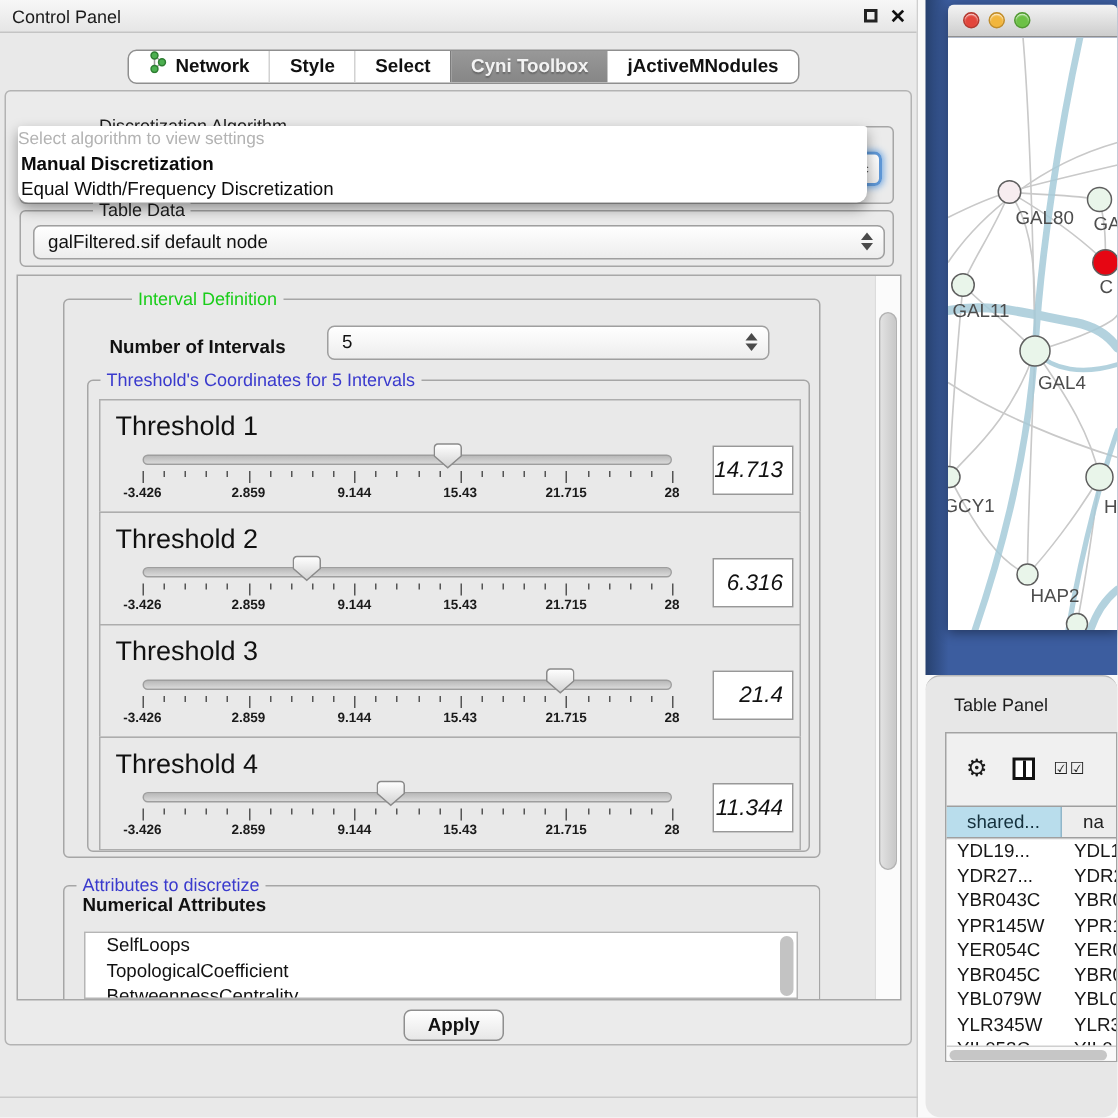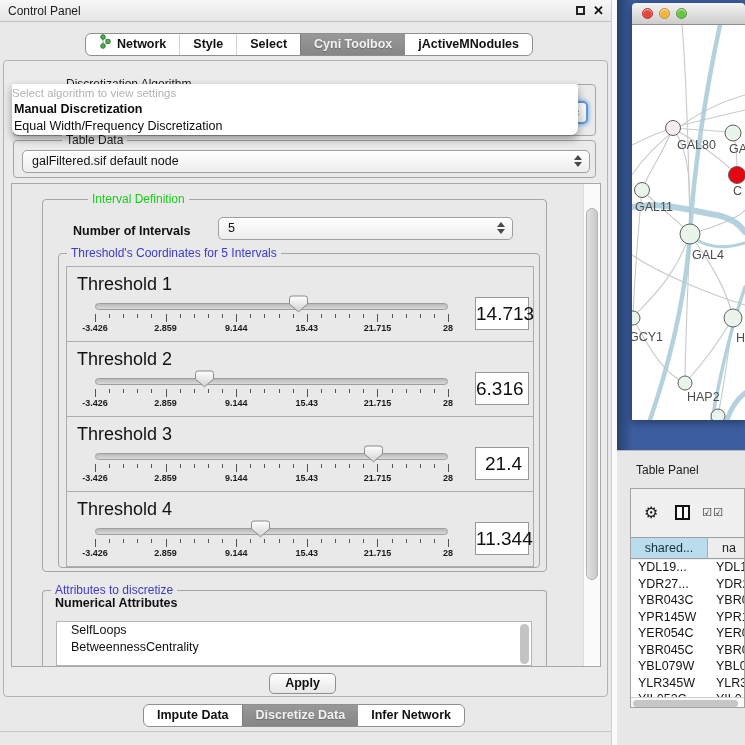--- a/index.html
+++ b/index.html
@@ -51,21 +51,21 @@
 
   
   .thr-row{position:relative;width:468px;height:76px;border:1px solid #adadad;background:#e9e9e9;margin-top:-1px;}
   .thr-title{position:absolute;left:10px;top:7px;font-size:18px;font-weight:normal;color:#111;}
   .thr-track{position:absolute;left:28px;top:36px;width:353px;height:7px;border-radius:4px;
     background:linear-gradient(#b9b9b9,#d9d9d9);border:1px solid #9e9e9e;}
   .thr-thumb{position:absolute;top:28px;width:19px;height:18px;}
   .tick{position:absolute;width:1px;background:#555;}
   .axis-lab{position:absolute;top:56px;transform:translateX(-50%);font-size:9px;font-weight:bold;color:#1a1a1a;white-space:nowrap;}
   .thr-value{position:absolute;left:408px;top:30px;width:54px;height:33px;background:#fff;
-    border:1px solid #989898;font-size:19px;color:#111;text-align:right;line-height:31px;padding-right:6px;}
+    border:1px solid #989898;font-size:15px;color:#111;text-align:right;line-height:31px;padding-right:6px;font-style:italic;}
 
   
   .attr-list{position:absolute;left:13px;top:30px;width:476px;height:45px;background:#fff;border:1px solid #b5b5b5;overflow:hidden;}
   .attr-item{padding-left:14px;font-size:12.5px;line-height:17px;color:#111;white-space:nowrap;}
   .list-scroll{position:absolute;right:2px;top:2px;width:9px;height:40px;border-radius:5px;background:#c3c3c3;}
 
   .apply-btn{position:absolute;left:265px;top:612px;width:67px;height:21px;
     background:linear-gradient(#ffffff,#e7e7e7);border:1px solid #8f8f8f;border-radius:5px;
     font-size:12.5px;font-weight:bold;color:#111;text-align:center;line-height:19px;}
   .cp-line{position:absolute;left:0;width:612px;height:1px;background:#c9c9c9;}
@@ -77,21 +77,21 @@
     box-shadow:0 2px 8px rgba(0,0,0,.4);}
   .net-titlebar{height:22px;background:linear-gradient(#f4f4f4,#cdcdcd);border-bottom:1px solid #8f8f8f;position:relative;}
   .tl{position:absolute;top:5px;width:11px;height:11px;border-radius:50%;box-shadow:inset 0 1px 1px rgba(255,255,255,.75);}
   .tl1{left:10px;background:#e2463c;border:1px solid #b23a31;}
   .tl2{left:27px;background:#f2b63d;border:1px solid #c08d2c;}
   .tl3{left:44px;background:#6dc146;border:1px solid #529934;}
   .net-canvas{position:relative;width:113px;height:395px;background:#fff;}
   .net-canvas svg{position:absolute;left:0;top:0;}
 
   
-  .right-bottom{position:absolute;left:617px;top:450px;width:128px;height:295px;background:#e7e7e7;border-top:1px solid #b9b9b9;}
+  .right-bottom{position:absolute;left:617px;top:450px;width:128px;height:295px;background:#e7e7e7;border-top:1px solid #b9b9b9;border-radius:10px;}
   .tp-title{position:absolute;left:19px;top:12px;font-size:12px;color:#1c1c1c;}
   .tp-panel{position:absolute;left:13px;top:37px;width:115px;height:220px;background:#f0f0f0;border:1px solid #a3a3a3;overflow:hidden;}
   .tp-toolbar{position:absolute;left:0;top:8px;width:100%;height:30px;display:flex;align-items:center;}
   .gear{font-size:16px;color:#1a1a1a;margin-left:13px;}
   .col-icon{width:15px;height:15px;border:2px solid #111;margin-left:17px;position:relative;background:#fff;}
   .col-icon:before{content:"";position:absolute;left:5px;top:0;width:2px;height:11px;background:#111;}
   .chks{margin-left:12px;font-size:11px;color:#222;letter-spacing:1px;white-space:nowrap;}
   .tp-header{position:absolute;left:0;top:48px;width:200px;height:22px;display:flex;border-top:1px solid #9f9f9f;border-bottom:1px solid #9f9f9f;}
   .tp-h1{width:77px;background:#b9ddec;border-right:1px solid #90b6c9;font-size:12.5px;color:#14303c;text-align:center;line-height:21px;}
   .tp-h2{width:120px;background:#ededed;font-size:12.5px;color:#222;padding-left:14px;line-height:21px;}
@@ -359,44 +359,34 @@
             </div>
         </div>
       </div>
 
       <div class="groupbox" style="left:30px;top:406px;width:505px;height:80px;background:#e9e9e9;border-bottom:none;">
         <span class="group-title gt-blue" style="background:#e9e9e9;">Attributes to discretize</span>
         <span style="position:absolute;left:12px;top:5px;font-size:12.5px;font-weight:bold;color:#111;">Numerical Attributes</span>
         <div class="attr-list" id="attrList">
 
         <div class="attr-item">SelfLoops</div>
+            <div class="attr-item">TopologicalCoefficient</div>
             <div class="attr-item">BetweennessCentrality</div>
             <div class="list-scroll"></div>
           </div>
       </div>
 
       <div class="vscroll">
         <div class="vscroll-thumb"></div>
       </div>
     </div>
 
     <div class="apply-btn">Apply</div>
   </div>
 
-  <div id="bottomTabs" class="seg-bar">
-      <span class="seg">
-        <span>Impute Data</span>
-      </span>
-      <span class="seg sel">
-        <span>Discretize Data</span>
-      </span>
-      <span class="seg">
-        <span>Infer Network</span>
-      </span>
-    </div>
   <div class="cp-line" style="top:731px;"></div>
 </div>
 
 <div class="network-frame">
   <div class="net-window">
     <div class="net-titlebar">
       <span class="tl tl1"></span>
       <span class="tl tl2"></span>
       <span class="tl tl3"></span>
     </div>

